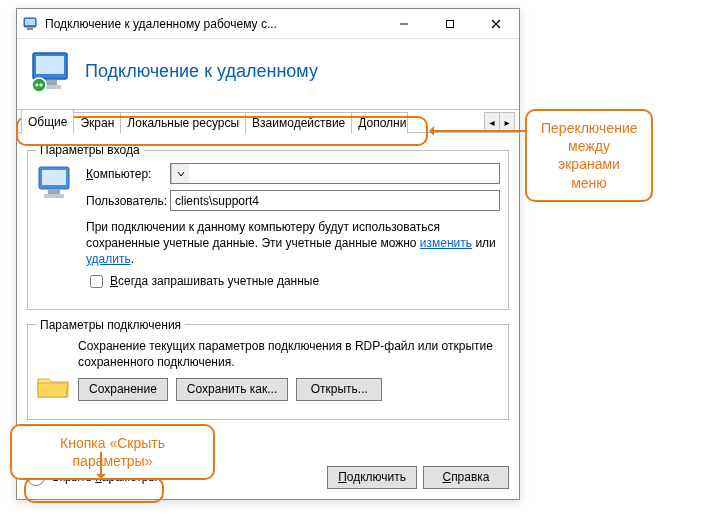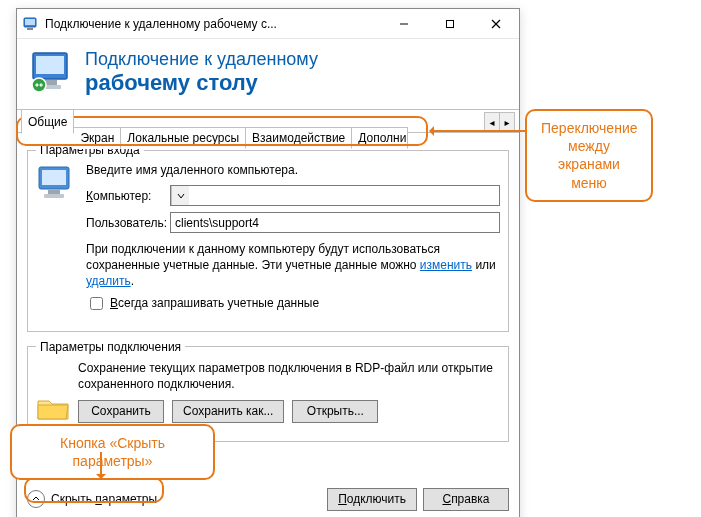--- a/index.html
+++ b/index.html
@@ -89,21 +89,21 @@
   .tab {
     padding: 0 6px;
     display: flex;
     align-items: center;
     font-size: 12px;
     color: #000;
     border-right: 1px solid #c0c0c0;
     border-top: 1px solid #c0c0c0;
     border-bottom: 1px solid transparent;
     background: #fff;
-    margin-top: 17px;
+    margin-top: 2px;
     height: 22px;
     cursor: pointer;
     white-space: nowrap;
   }
   .tab:first-child { border-left: 1px solid #c0c0c0; }
   .tab.active {
     background: #fff;
     margin-top: -1px;
     height: 25px;
     border-bottom: 1px solid #fff;
@@ -384,21 +384,20 @@
         <rect x="4" y="4" width="34" height="26" rx="2" fill="#3b82d6" stroke="#1d5faa" stroke-width="1.5"></rect>
         <rect x="7" y="7" width="28" height="18" fill="#cfe7ff"></rect>
         <rect x="14" y="31" width="14" height="5" fill="#9aa6b2"></rect>
         <rect x="10" y="36" width="22" height="4" rx="1" fill="#c0c8d0"></rect>
         <circle cx="10" cy="36" r="7" fill="#2fa344" stroke="#fff" stroke-width="1.5"></circle>
         <path d="M6 36 l3 0 m-1.5 -1.5 l1.5 1.5 l-1.5 1.5 M14 36 l-3 0 m1.5 -1.5 l-1.5 1.5 l1.5 1.5" stroke="#fff" stroke-width="1.2" fill="none"></path>
       </svg>
     </span>
     <div class="header-text">
       <div class="line1">Подключение к удаленному</div>
-      <div class="line2">рабочему столу</div>
     </div>
   </div>
 
   <div class="tabs">
     <div class="tab active">
         <span>Общие</span>
       </div>
     <div class="tab">
         <span>Экран</span>
       </div>
@@ -424,21 +423,20 @@
       <div class="login-row">
         <span class="login-icon">
           <svg viewBox="0 0 42 42">
             <rect x="3" y="4" width="30" height="22" rx="2" fill="#4a8ed8" stroke="#2d6bb0"></rect>
             <rect x="6" y="7" width="24" height="15" fill="#d4e9ff"></rect>
             <rect x="12" y="27" width="12" height="4" fill="#9aa6b2"></rect>
             <rect x="8" y="31" width="20" height="4" rx="1" fill="#c0c8d0"></rect>
           </svg>
         </span>
         <div class="login-content">
-          <div class="prompt">Введите имя удаленного компьютера.</div>
 
           <div class="field-row">
             <span class="field-label"><span class="underline-k">К</span>омпьютер:</span>
             <div class="combo">
               <div class="combo-btn">
                 <svg width="8" height="8" viewBox="0 0 8 8">
                     <path d="M1 2 L4 6 L7 2" fill="none" stroke="#000" stroke-width="1"></path>
                   </svg>
               </div>
             </div>
@@ -465,21 +463,21 @@
       <div class="conn-body">
         <span class="folder-icon">
           <svg viewBox="0 0 34 28">
             <path d="M2 6 L2 24 L32 24 L32 9 L16 9 L13 6 Z" fill="#ffe28a" stroke="#d6a93a"></path>
             <path d="M2 10 L32 10 L30 24 L2 24 Z" fill="#ffd65a" stroke="#d6a93a"></path>
           </svg>
         </span>
         <div style="flex:1">
           <div class="conn-text">Сохранение текущих параметров подключения в RDP-файл или открытие сохраненного подключения.</div>
           <div class="btn-row">
-            <button class="btn">Сохранить</button>
+            <button class="btn">Сохранение</button>
             <button class="btn">Сохранить как...</button>
             <button class="btn">Открыть...</button>
           </div>
         </div>
       </div>
     </fieldset>
   </div>
 
   <div class="footer">
     <span class="collapse-btn">

